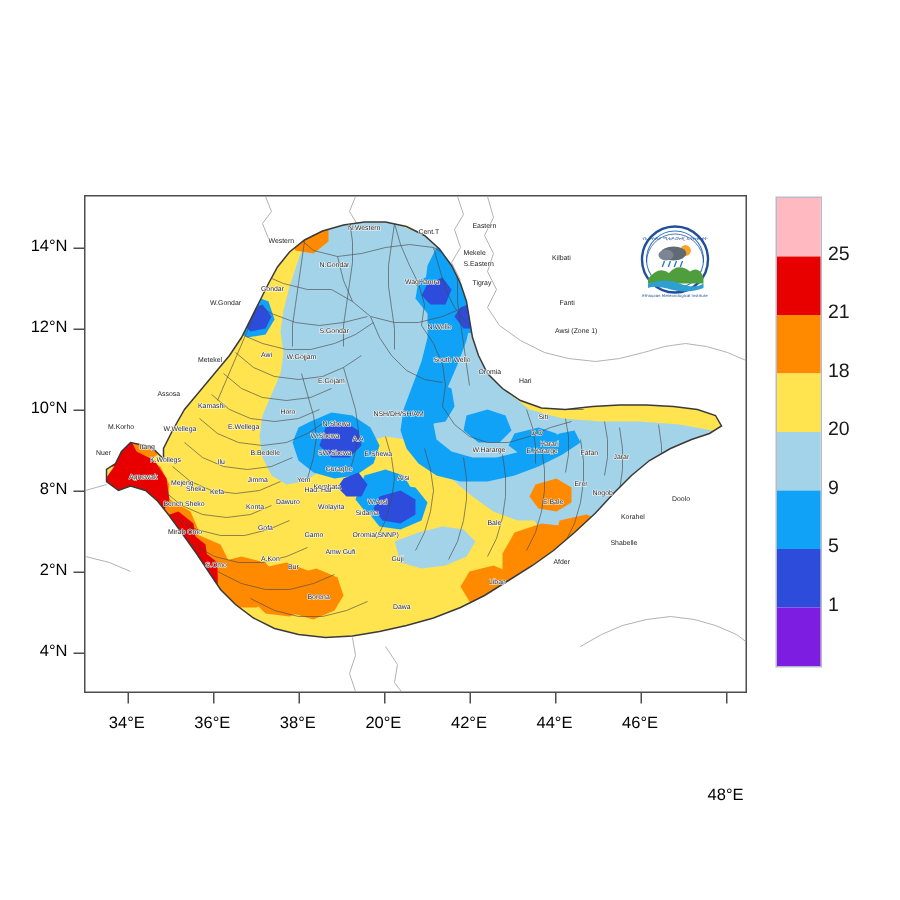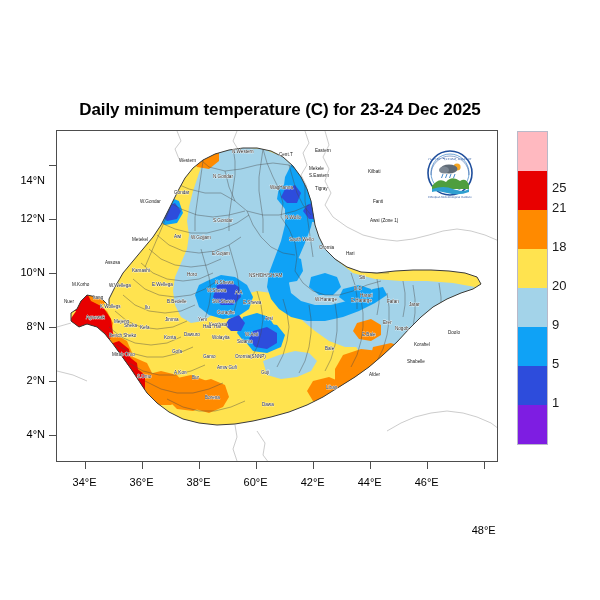--- a/index.html
+++ b/index.html
@@ -51,21 +51,20 @@
   .zone-label{
     font-size:4.6px;fill:#1b1b1b;font-family:"Liberation Sans",sans-serif;
     paint-order:stroke;stroke:#ffffff;stroke-width:.7px;stroke-linejoin:round;
   }
 </style>
 </head>
 <body>
 
 <div id="root">
 
-  <div class="title">Daily minimum temperature (C) for 23-24 Dec 2025</div>
 
   <div class="plot-frame">
     <svg class="map-svg" viewBox="0 0 442 332">
       <defs>
         <clipPath id="eth">
           <path d="M52,175 L44,167 L30,164 L24,170 L20,178 L14,182 L14,190 L22,196 L30,193 L40,196
                    L48,203 L56,213 L64,224 L74,238 L82,250 L90,262 L100,272 L112,281 L126,288
                    L142,292 L160,294 L178,293 L196,290 L214,286 L232,281 L250,274 L266,266
                    L282,256 L298,246 L312,236 L326,224 L340,211 L352,198 L364,186 L376,176
                    L390,168 L404,162 L416,158 L424,153 L420,146 L408,142 L392,140 L374,139
@@ -332,42 +331,42 @@
       <line x1="32" y1="26" x2="30.5" y2="30"></line>
       <line x1="36" y1="26" x2="34.5" y2="30"></line>
     </g>
     <path d="M13,38 Q20,29 27,34 Q33,27 41,33 Q47,29 50,37 L50,41 L13,41 Z" fill="#4e9e3e"></path>
     <path d="M13,41 Q25,37 34,41 Q44,45 50,41 L50,44 Q40,48 28,45 Q18,42 13,44 Z" fill="#2f9fd0"></path>
     <text x="31" y="50" text-anchor="middle" fill="#1f4e9c" font-size="2.6" font-family="DejaVu Sans, sans-serif">Ethiopian Meteorological Institute</text>
   </svg>
 
   <div id="yaxis">
       <div class="ytick-mark" style="top: 165.089px;"></div>
-      <div class="ytick-label" style="top: 158.089px; left: 1px; margin-top: 16px;">14°N</div>
+      <div class="ytick-label" style="top: 158.089px; left: 1px;">14°N</div>
       <div class="ytick-mark" style="top: 219.073px;"></div>
       <div class="ytick-label" style="top: 212.073px; left: 1px;">12°N</div>
       <div class="ytick-mark" style="top: 273.057px;"></div>
       <div class="ytick-label" style="top: 266.057px; left: 1px;">10°N</div>
       <div class="ytick-mark" style="top: 327.041px;"></div>
       <div class="ytick-label" style="top: 320.041px; left: 1px;">8°N</div>
       <div class="ytick-mark" style="top: 381.024px;"></div>
       <div class="ytick-label" style="top: 374.024px; left: 1px;">2°N</div>
       <div class="ytick-mark" style="top: 435.008px;"></div>
       <div class="ytick-label" style="top: 428.008px; left: 1px;">4°N</div>
     </div>
 
   <div id="xaxis">
       <div class="xtick-mark" style="left: 84.5161px;"></div>
       <div class="xtick-label" style="left: 61.5161px; top: 476px;">34°E</div>
       <div class="xtick-mark" style="left: 141.548px;"></div>
       <div class="xtick-label" style="left: 118.548px; top: 476px;">36°E</div>
       <div class="xtick-mark" style="left: 198.581px;"></div>
       <div class="xtick-label" style="left: 175.581px; top: 476px;">38°E</div>
       <div class="xtick-mark" style="left: 255.613px;"></div>
-      <div class="xtick-label" style="left: 232.613px; top: 476px;">60°E</div>
+      <div class="xtick-label" style="left: 232.613px; top: 476px;">20°E</div>
       <div class="xtick-mark" style="left: 312.645px;"></div>
       <div class="xtick-label" style="left: 289.645px; top: 476px;">42°E</div>
       <div class="xtick-mark" style="left: 369.677px;"></div>
       <div class="xtick-label" style="left: 346.677px; top: 476px;">44°E</div>
       <div class="xtick-mark" style="left: 426.71px;"></div>
       <div class="xtick-label" style="left: 403.71px; top: 476px;">46°E</div>
       <div class="xtick-mark" style="left: 483.742px;"></div>
       <div class="xtick-label" style="left: 460.742px; top: 476px; margin-top: 48px;">48°E</div>
     </div>
 
@@ -375,21 +374,21 @@
       <div class="cbar-band" title="above 25" style="height: 39px; background: rgb(255, 185, 192);"></div>
       <div class="cbar-band" title="21 to 25" style="height: 39px; background: rgb(232, 0, 0);"></div>
       <div class="cbar-band" title="17 to 21" style="height: 39px; background: rgb(255, 138, 0);"></div>
       <div class="cbar-band" title="13 to 17" style="height: 39px; background: rgb(255, 227, 79);"></div>
       <div class="cbar-band" title="9 to 13" style="height: 39px; background: rgb(163, 211, 233);"></div>
       <div class="cbar-band" title="5 to 9" style="height: 39px; background: rgb(15, 162, 246);"></div>
       <div class="cbar-band" title="1 to 5" style="height: 39px; background: rgb(45, 76, 220);"></div>
       <div class="cbar-band" title="below 1" style="height: 39px; background: rgb(126, 29, 226);"></div>
     </div>
   <div id="cbar-ticks">
-      <div class="cbar-tick-label" style="top: 161px; margin-top: 19px;">25</div>
+      <div class="cbar-tick-label" style="top: 161px;">25</div>
       <div class="cbar-tick-label" style="top: 200px;">21</div>
       <div class="cbar-tick-label" style="top: 239px;">18</div>
       <div class="cbar-tick-label" style="top: 278px;">20</div>
       <div class="cbar-tick-label" style="top: 317px;">9</div>
       <div class="cbar-tick-label" style="top: 356px;">5</div>
       <div class="cbar-tick-label" style="top: 395px;">1</div>
     </div>
 
 </div>
 

